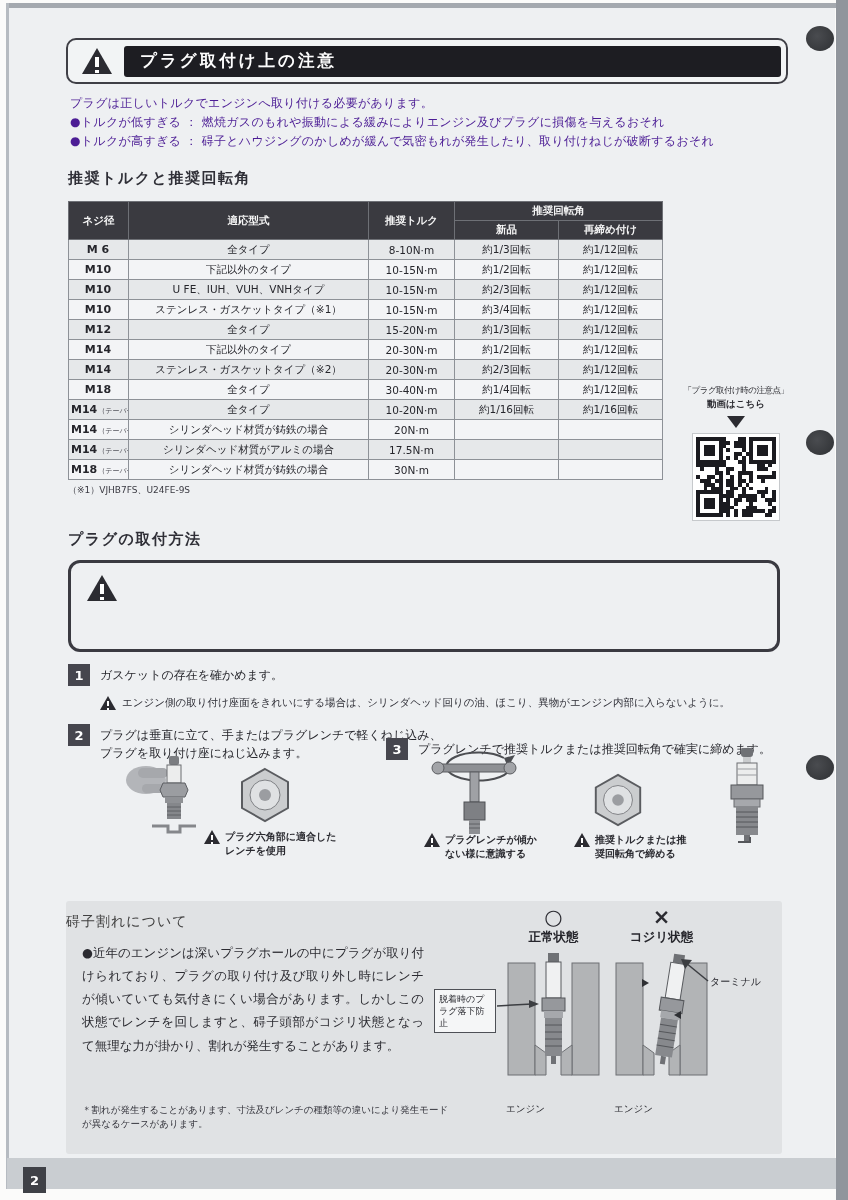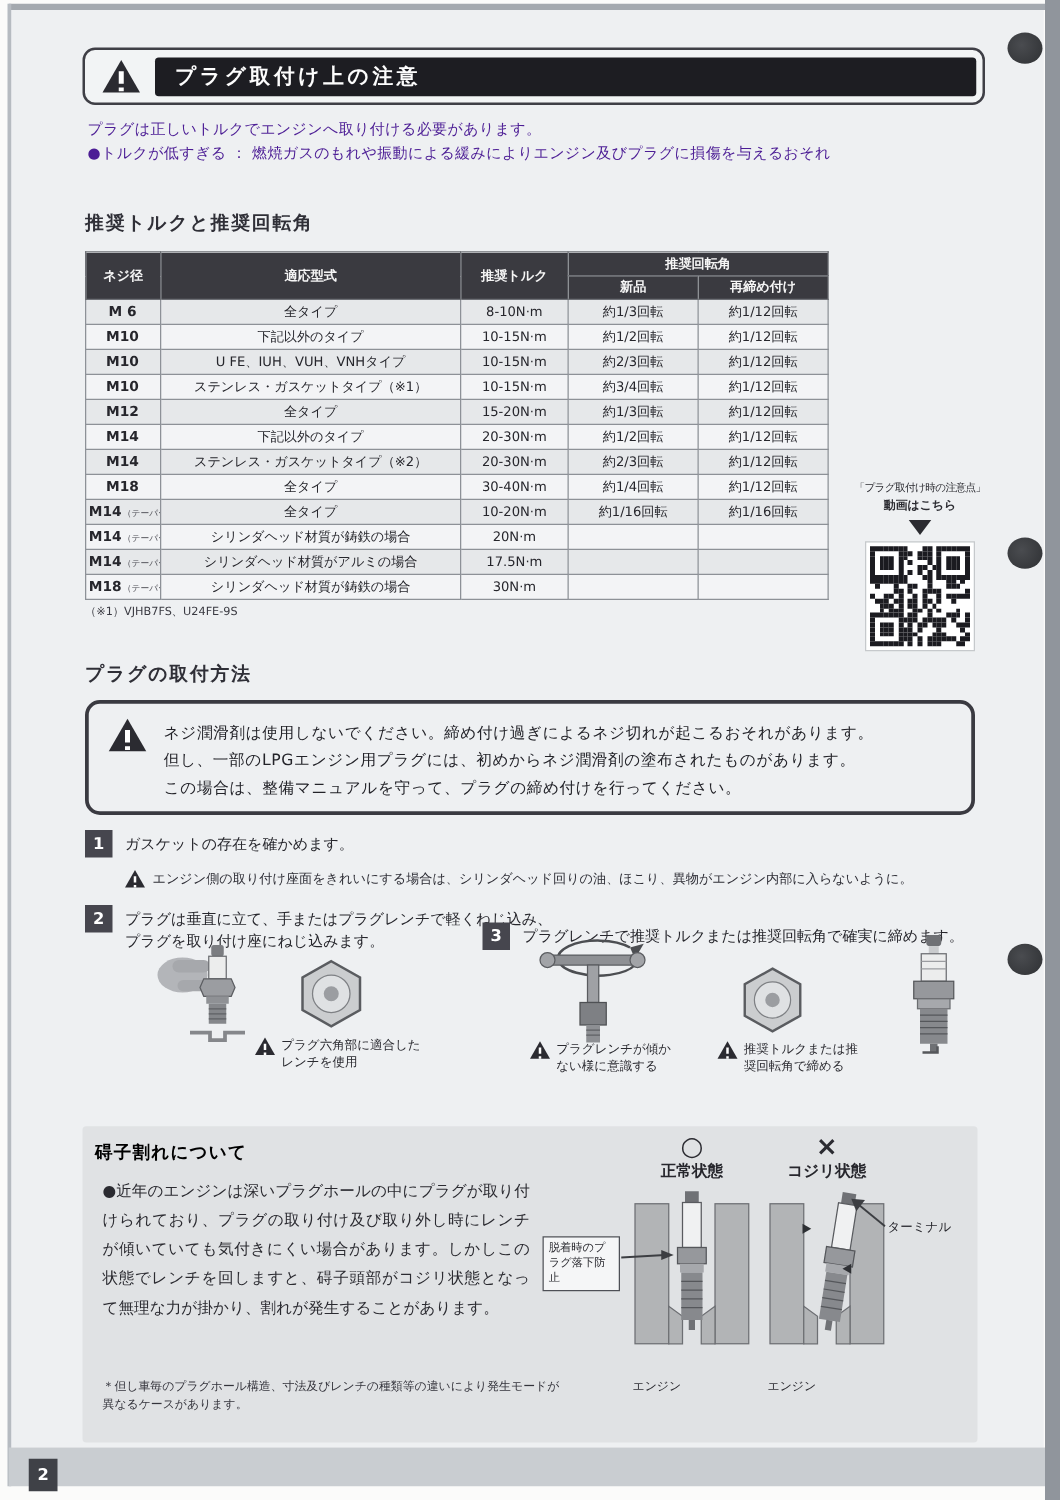--- a/index.html
+++ b/index.html
@@ -76,29 +76,29 @@
 
   
   .step { position:absolute; display:flex; gap:10px; }
   .step-1 { left:68px; top:664px; } .step-2 { left:68px; top:724px; } .step-3 { left:386px; top:738px; }
   .badge { width:22px; height:22px; background:#46464e; color:#fff; font-weight:bold; font-size:13px;
            display:flex; align-items:center; justify-content:center; flex:none; }
   .step-lines { font-size:12px; line-height:1.5; color:#27272d; padding-top:2px; white-space:nowrap; }
   .step-note { position:absolute; left:100px; top:696px; display:flex; gap:6px; align-items:flex-start;
                font-size:10.5px; color:#2e2e36; white-space:nowrap; }
   .illus { position:absolute; }
-  .cap { position:absolute; display:flex; gap:5px; align-items:flex-start; }
+  .cap { position:absolute; display:flex; gap:5px; align-items:flex-start;font-weight:bold; }
   .cap-text { font-size:10px; line-height:1.35; color:#2a2a30; }
   .cap-1 { left:204px; top:830px; width:134px; }
   .cap-2 { left:424px; top:833px; width:120px; }
   .cap-3 { left:574px; top:833px; width:120px; }
 
   
   .ins-box { position:absolute; left:66px; top:901px; width:716px; height:253px; background:#e0e2e4; border-radius:3px; }
-  .ins-heading { position:absolute; left:10px; top:12px; font-size:14px; font-weight:bold; letter-spacing:1px; color:#000000; }
+  .ins-heading { position:absolute; left:0; top:12px; font-size:14px; font-weight:normal; letter-spacing:1px; color:#404040; }
   .ins-body { position:absolute; left:16px; top:40px; width:342px; font-size:12.5px; line-height:1.85;
               color:#2b2b31; text-align:justify; }
   .ins-foot { position:absolute; left:16px; top:202px; width:368px; font-size:9.5px; line-height:1.5; color:#33333b; }
   .dg-col { position:absolute; top:4px; width:95px; display:flex; flex-direction:column; align-items:center; }
   .dg-col1 { left:440px; } .dg-col2 { left:548px; }
   .dg-sym { height:24px; line-height:24px; font-size:21px; font-weight:bold; color:#2b2b31; }
   .dg-lbl { font-size:12.5px; font-weight:bold; color:#26262c; margin-bottom:3px; }
   .dg-eng { align-self:flex-start; font-size:9.5px; color:#2b2b31; margin-top:2px; }
   .dg-callout { position:absolute; left:368px; top:88px; width:62px; background:#f5f6f7; border:1px solid #4e5056;
                 font-size:9px; line-height:1.35; padding:3px 4px; color:#2b2b31; }
@@ -115,20 +115,21 @@
   <div class="notice-box">
     <span class="warn-tri">
         <i></i>
       </span>
     <div class="notice-bar">プラグ取付け上の注意</div>
   </div>
 
   <div class="intro">
     <div>プラグは正しいトルクでエンジンへ取り付ける必要があります。</div>
     <div>●トルクが低すぎる ： 燃焼ガスのもれや振動による緩みによりエンジン及びプラグに損傷を与えるおそれ</div>
+    <div>●トルクが高すぎる ： 碍子とハウジングのかしめが緩んで気密もれが発生したり、取り付けねじが破断するおそれ</div>
   </div>
 
   <div class="sec-heading h-torque">推奨トルクと推奨回転角</div>
 
   <table class="torque-table">
     <colgroup>
       <col style="width:60px">
         <col style="width:240px">
         <col style="width:86px">
         <col style="width:104px">
@@ -491,25 +492,20 @@
         <i style="grid-area:21/20"></i>
       </div>
   </div>
 
   <div class="sec-heading h-install">プラグの取付方法</div>
 
   <div class="lube-box">
     <span class="warn-tri">
         <i></i>
       </span>
-    <div class="lube-text">
-      <div>ネジ潤滑剤は使用しないでください。締め付け過ぎによるネジ切れが起こるおそれがあります。</div>
-      <div>但し、一部のLPGエンジン用プラグには、初めからネジ潤滑剤の塗布されたものがあります。</div>
-      <div>この場合は、整備マニュアルを守って、プラグの締め付けを行ってください。</div>
-    </div>
   </div>
 
   <div class="step step-1">
     <div class="badge">1</div>
     <div class="step-lines">
         <div>ガスケットの存在を確かめます。</div>
       </div>
   </div>
 
   <div class="step-note">
@@ -606,21 +602,21 @@
   <div class="cap cap-3">
     <span class="warn-tri sm">
         <i></i>
       </span>
     <span class="cap-text">推奨トルクまたは推奨回転角で締める</span>
   </div>
 
   <div class="ins-box">
     <div class="ins-heading">碍子割れについて</div>
     <div class="ins-body">●近年のエンジンは深いプラグホールの中にプラグが取り付けられており、プラグの取り付け及び取り外し時にレンチが傾いていても気付きにくい場合があります。しかしこの状態でレンチを回しますと、碍子頭部がコジリ状態となって無理な力が掛かり、割れが発生することがあります。</div>
-    <div class="ins-foot">＊但し車毎のプラグホール構造、寸法及びレンチの種類等の違いにより発生モードが異なるケースがあります。</div>
+    <div class="ins-foot">＊割れが発生することがあります、寸法及びレンチの種類等の違いにより発生モードが異なるケースがあります。</div>
 
     <div class="dg-col dg-col1">
       <div class="dg-sym">○</div>
       <div class="dg-lbl">正常状態</div>
       <svg width="95" height="152" viewBox="0 0 95 152">
         <rect x="2" y="14" width="27" height="112" fill="#b2b4b6" stroke="#6d6f73"></rect>
         <rect x="66" y="14" width="27" height="112" fill="#b2b4b6" stroke="#6d6f73"></rect>
         <polygon points="29,96 40,104 40,126 29,126" fill="#b2b4b6" stroke="#6d6f73"></polygon>
         <polygon points="66,96 55,104 55,126 66,126" fill="#b2b4b6" stroke="#6d6f73"></polygon>
         <g>

